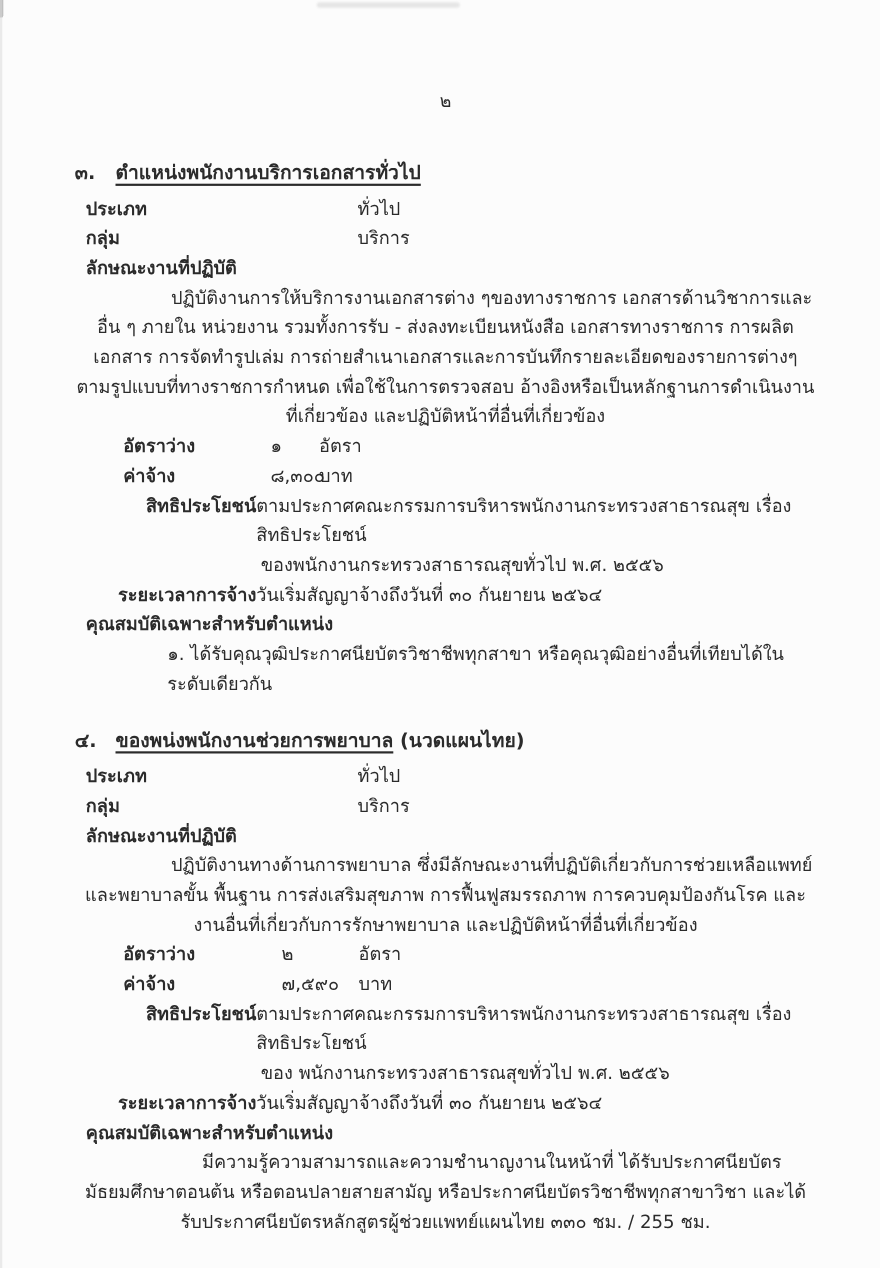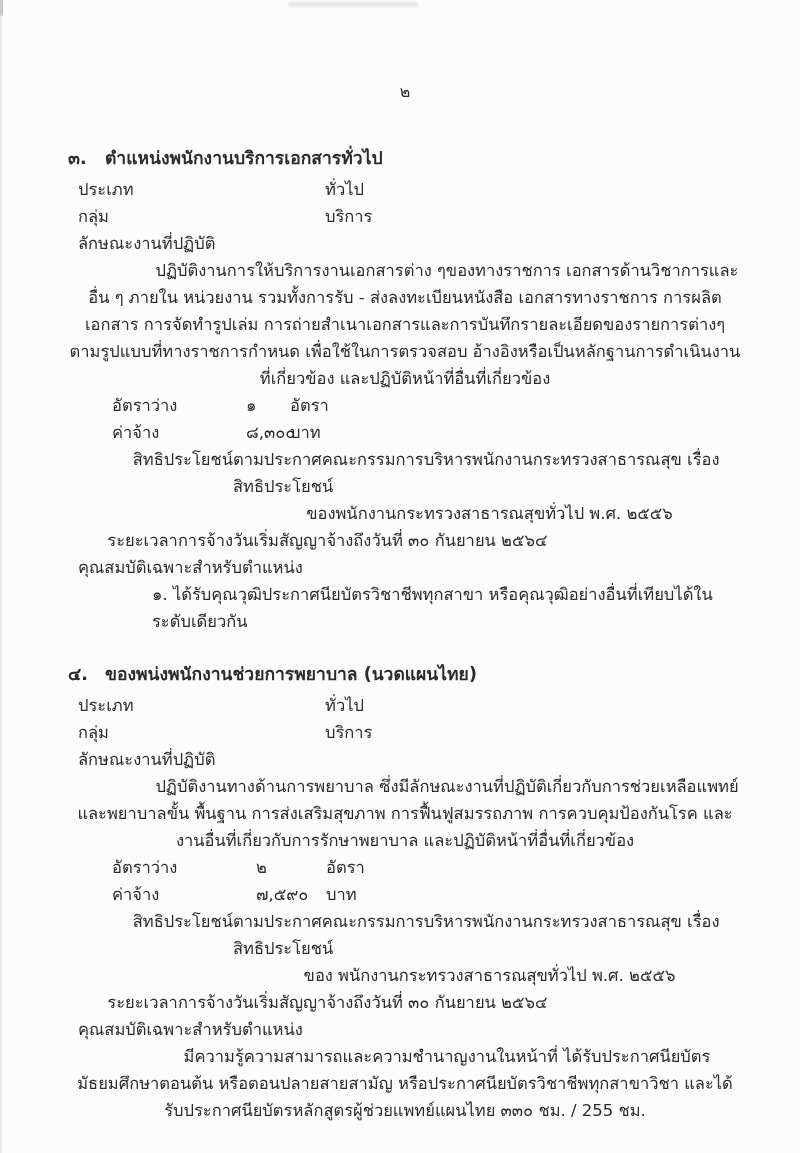--- a/index.html
+++ b/index.html
@@ -36,33 +36,33 @@
     font-size:16px;
   }
 
   .sec-heading{
     display:flex;
     font-weight:bold;
     font-size:17.5px;
     margin-bottom:4px;
   }
   .sec-num{width:37px;flex:0 0 auto;}
-  .sec-title{text-underline-offset:4px;text-decoration-thickness:1.5px;}
+  .sec-title{text-decoration:underline;text-underline-offset:4px;text-decoration-thickness:1.5px;}
   .sec-title-suffix{white-space:pre;}
 
   .row{display:flex;padding-left:10px;}
-  .label{font-weight:normal;flex:0 0 auto;}
+  .label{font-weight:bold;flex:0 0 auto;}
   .w-type{width:247px;}
   .w-tab{width:134px;margin-left:34px;}
   .s4 .w-tab{width:144px;}
   .w-num{width:44px;flex:0 0 auto;}
   .s4 .w-num{width:70px;}
   .w-mid{width:155px;text-align:right;}
   .value{font-weight:normal;}
-  .indent2{padding-left:169px;justify-content:center;}
+  .indent2{padding-left:169px;}
 
   .para{
     margin:0;
     text-indent:84px;
     text-align:center;
   }
   .qual-items{padding-left:84px;}
   .qual-item{white-space:normal;}
 
   .section{margin-bottom:0;}

